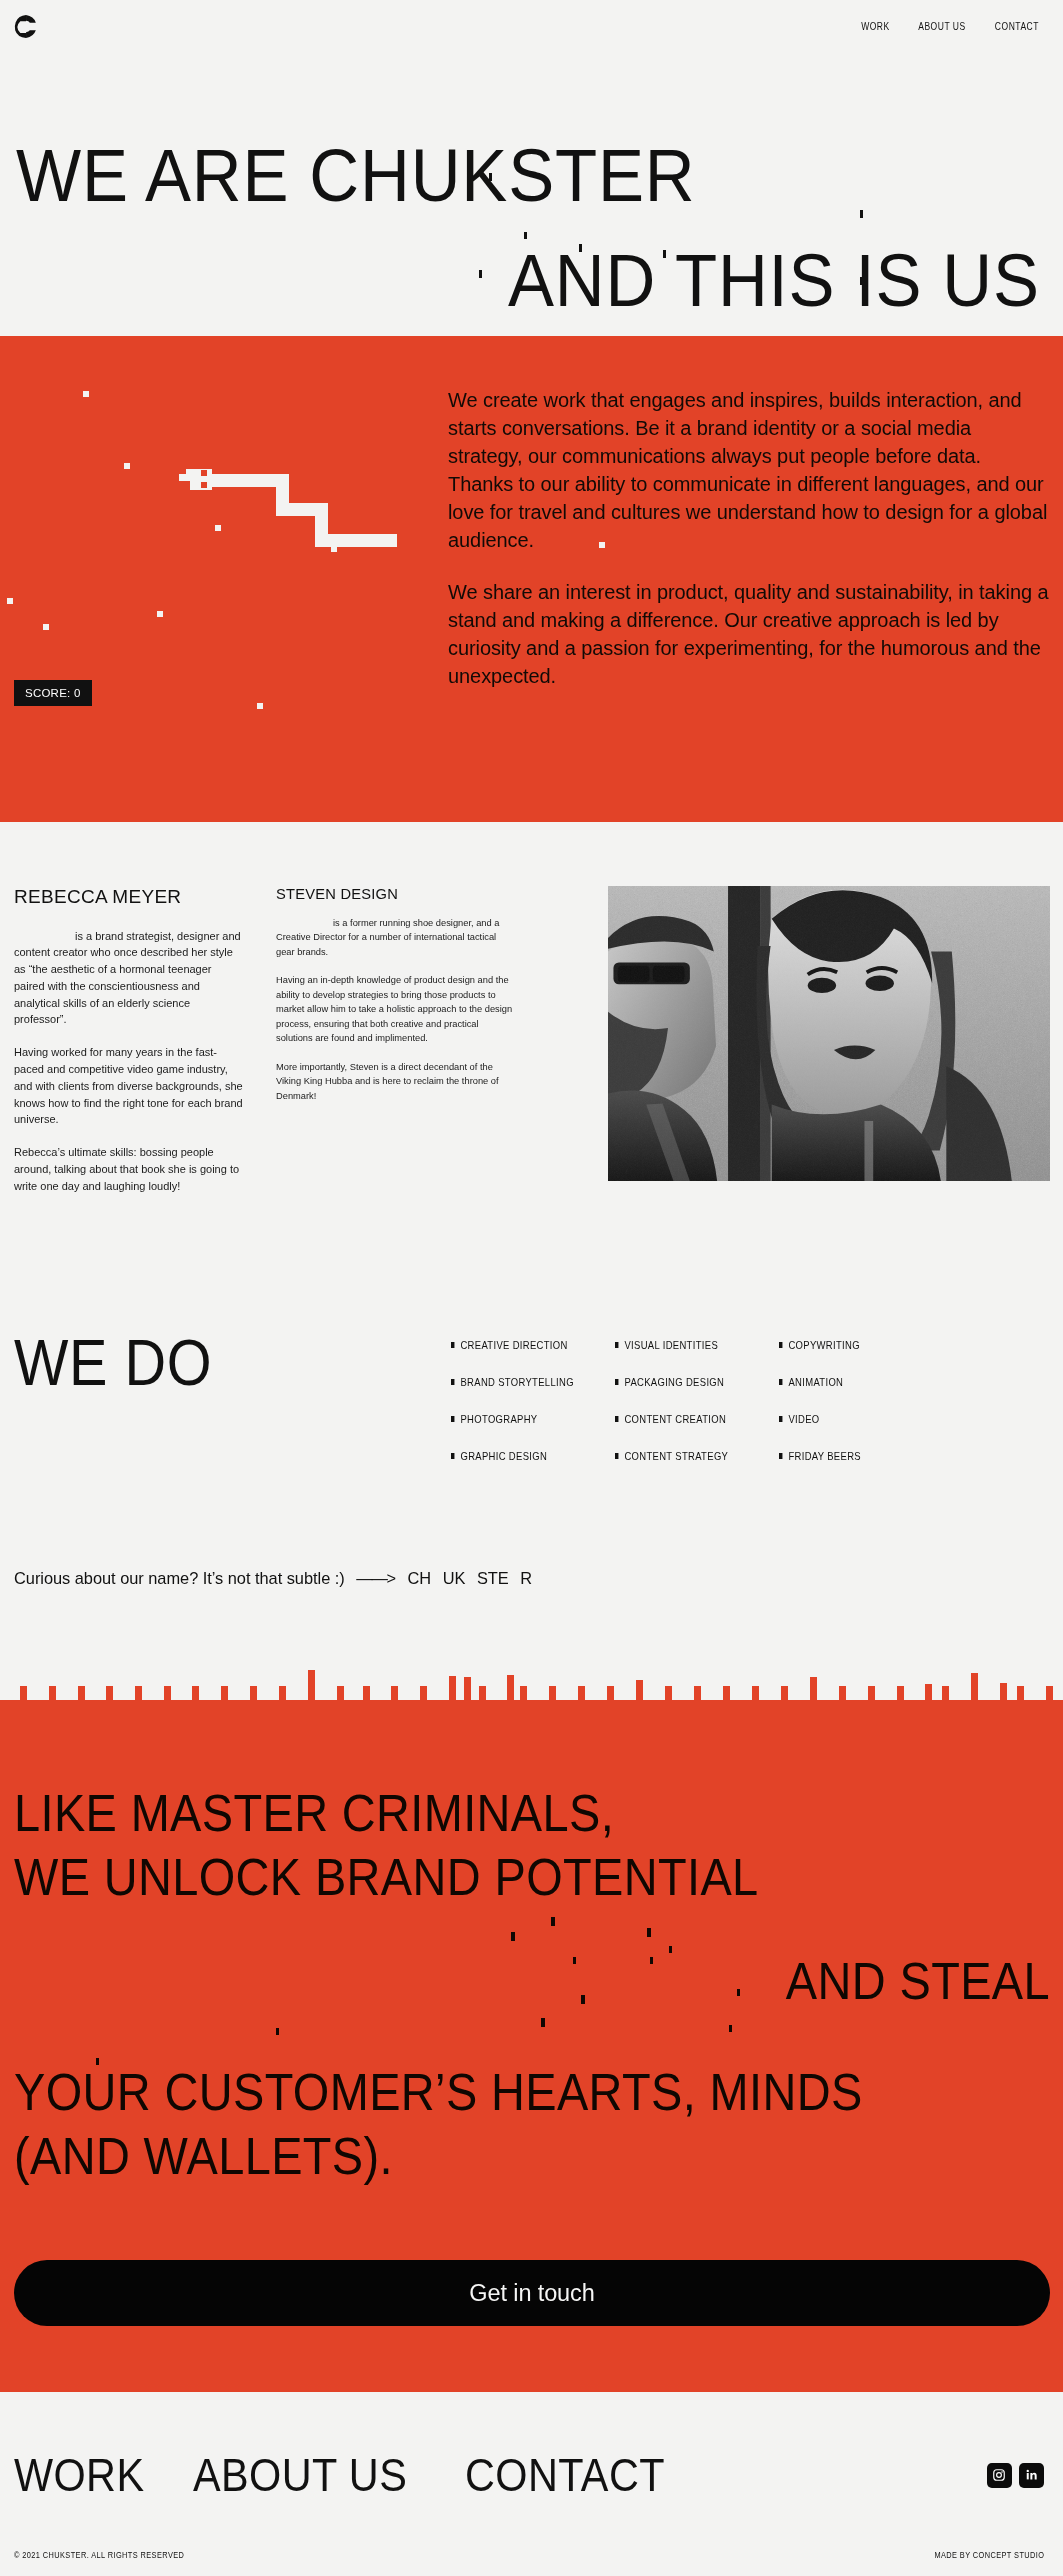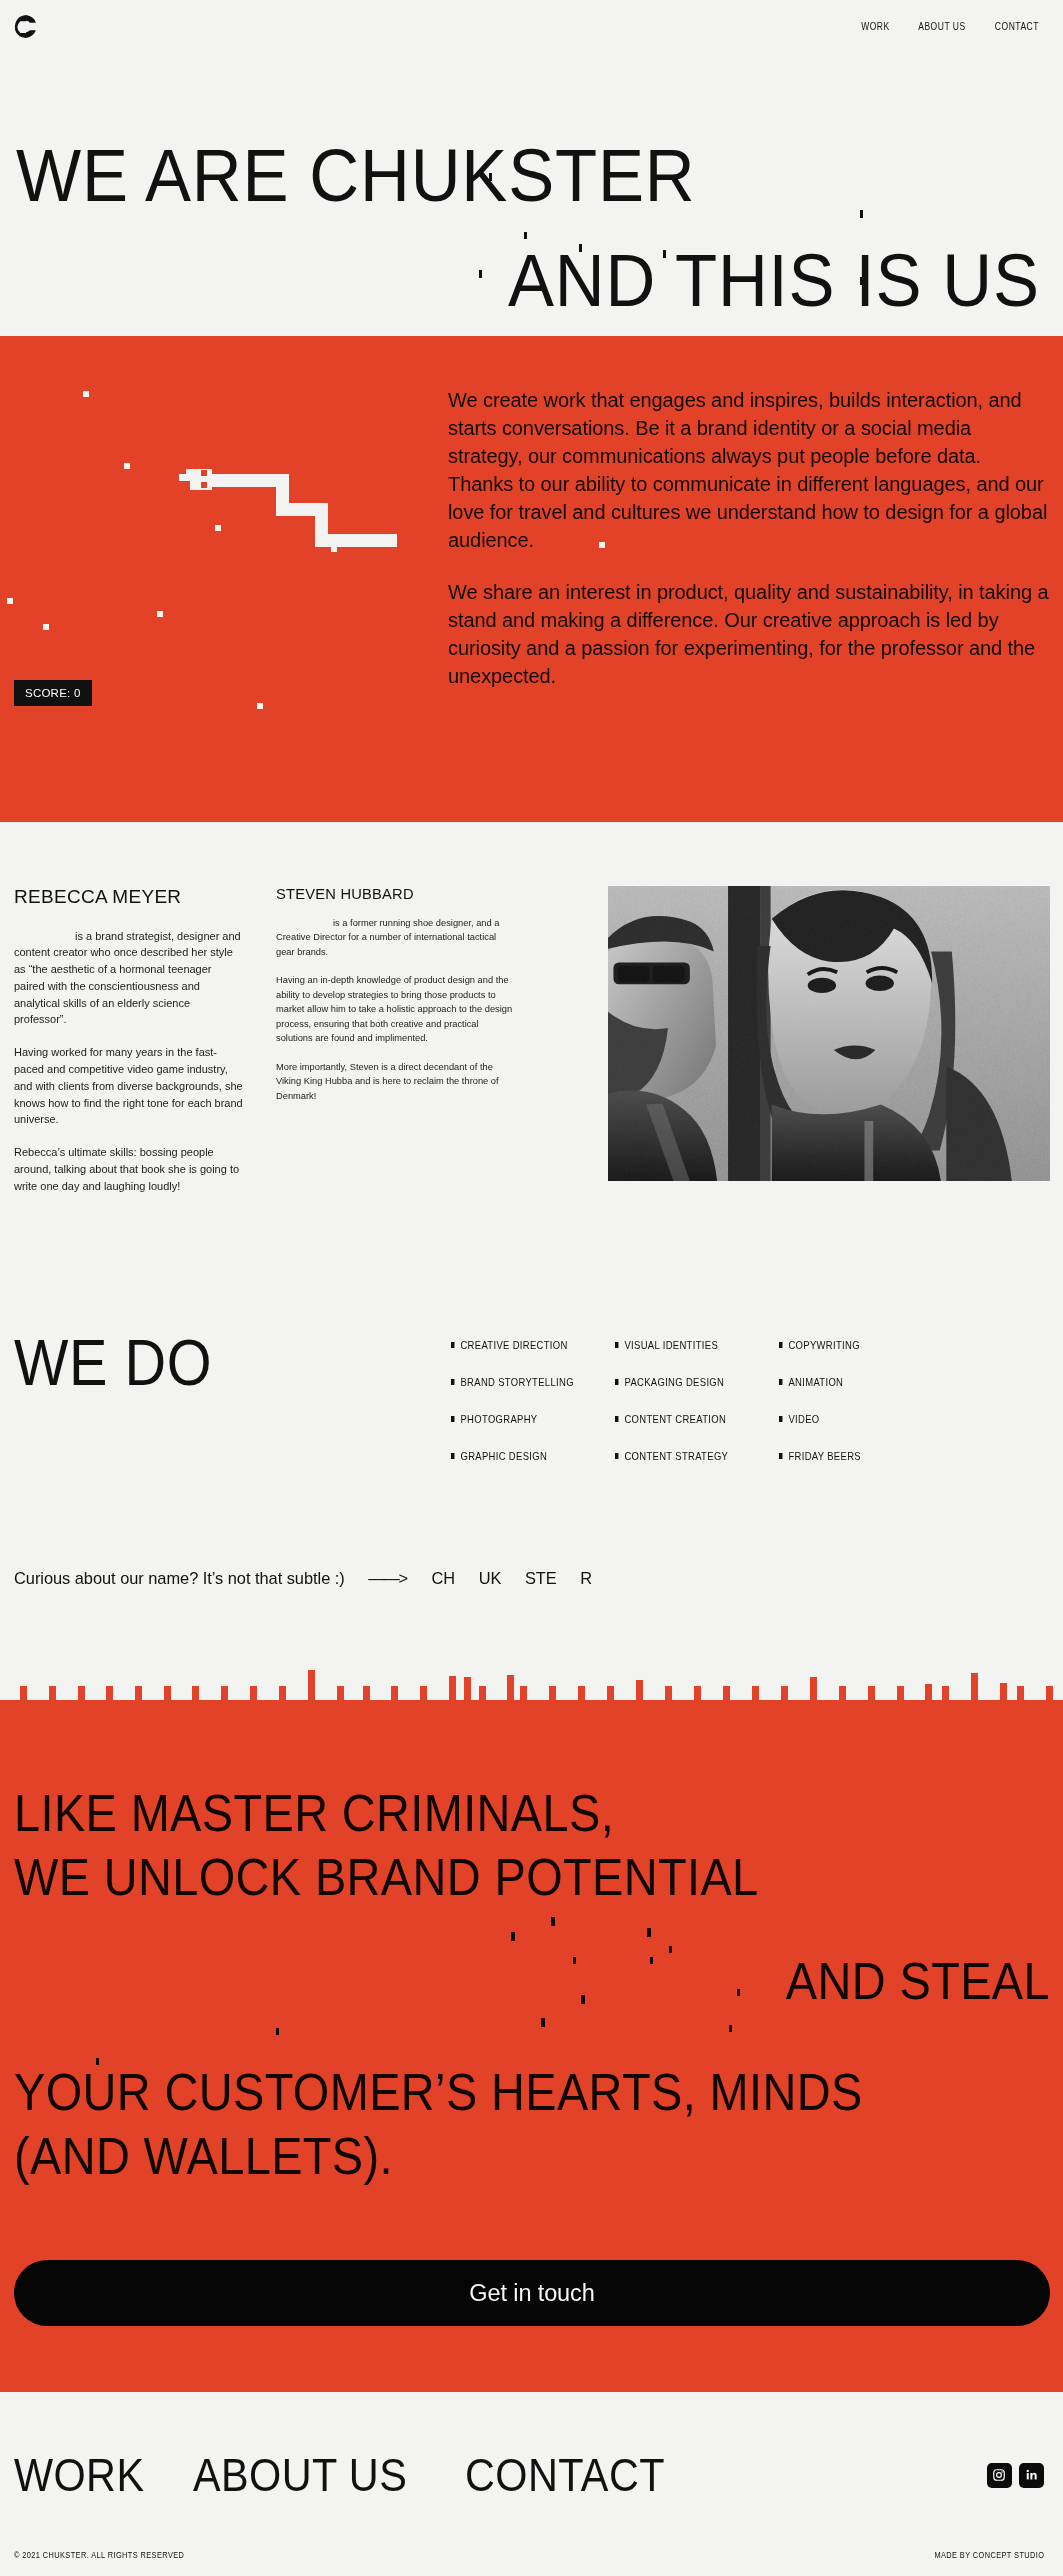--- a/index.html
+++ b/index.html
@@ -173,21 +173,21 @@
   }
 
   
   .curious {
     background:#f3f3f2;
     padding:0 14px 66px 14px;
     font-size:16.4px;
     letter-spacing:-0.002em;
     display:flex;
     align-items:baseline;
-    gap:16px;
+    gap:4px;
     color:#111;
   }
   .curious .arrowtxt { margin:0 8.7px 0 7.6px; letter-spacing:-0.08em; }
   .curious .frag {
     text-underline-offset:6px;
     text-decoration-thickness:1.1px;
     margin-right:7.6px;
   }
   .curious .frag:last-child { margin-right:0; }
 
@@ -339,35 +339,35 @@
         <div class="food" style="left: 331px; top: 210px; width: 6px; height: 6px;"></div>
         <div class="food" style="left: 6.6px; top: 262px; width: 6px; height: 6px;"></div>
         <div class="food" style="left: 599px; top: 206px; width: 6px; height: 6px;"></div>
         <div class="food" style="left: 215px; top: 189px; width: 6px; height: 6px;"></div>
       </div>
 
     <div class="score">SCORE: 0</div>
 
     <div class="intro-copy">
       <p>We create work that engages and inspires, builds interaction, and starts conversations. Be it a brand identity or a social media strategy, our communications always put people before data. Thanks to our ability to communicate in different languages, and our love for travel and cultures we understand how to design for a global audience.</p>
-      <p>We share an interest in product, quality and sustainability, in taking a stand and making a difference. Our creative approach is led by curiosity and a passion for experimenting, for the professor and the unexpected.</p>
+      <p>We share an interest in product, quality and sustainability, in taking a stand and making a difference. Our creative approach is led by curiosity and a passion for experimenting, for the humorous and the unexpected.</p>
     </div>
 
   </section>
 
   <section class="bios">
     <div class="bio-col first">
       <h2 class="bio-name">REBECCA MEYER</h2>
       <p><span class="indent"></span><span>is a brand strategist, designer and content creator who once described her style as “the aesthetic of a hormonal teenager paired with the conscientiousness and analytical skills of an elderly science professor”.</span></p>
       <p>Having worked for many years in the fast-paced and competitive video game industry, and with clients from diverse backgrounds, she knows how to find the right tone for each brand universe.</p>
       <p>Rebecca’s ultimate skills: bossing people around, talking about that book she is going to write one day and laughing loudly!</p>
     </div>
 
     <div class="bio-col second">
-      <h2 class="bio-name">STEVEN HUBBARD</h2>
+      <h2 class="bio-name">STEVEN DESIGN</h2>
       <p><span class="indent"></span><span>is a former running shoe designer, and a Creative Director for a number of international tactical gear brands.</span></p>
       <p>Having an in-depth knowledge of product design and the ability to develop strategies to bring those products to market allow him to take a holistic approach to the design process, ensuring that both creative and practical solutions are found and implimented.</p>
       <p>More importantly, Steven is a direct decendant of the Viking King Hubba and is here to reclaim the throne of Denmark!</p>
     </div>
 
     <div class="bio-photo">
       <svg viewBox="0 0 810 540" preserveAspectRatio="none">
         <defs>
           <linearGradient id="wall" x1="0" y1="0" x2="0" y2="1">
             <stop offset="0%" stop-color="#b9b9b9"></stop>

